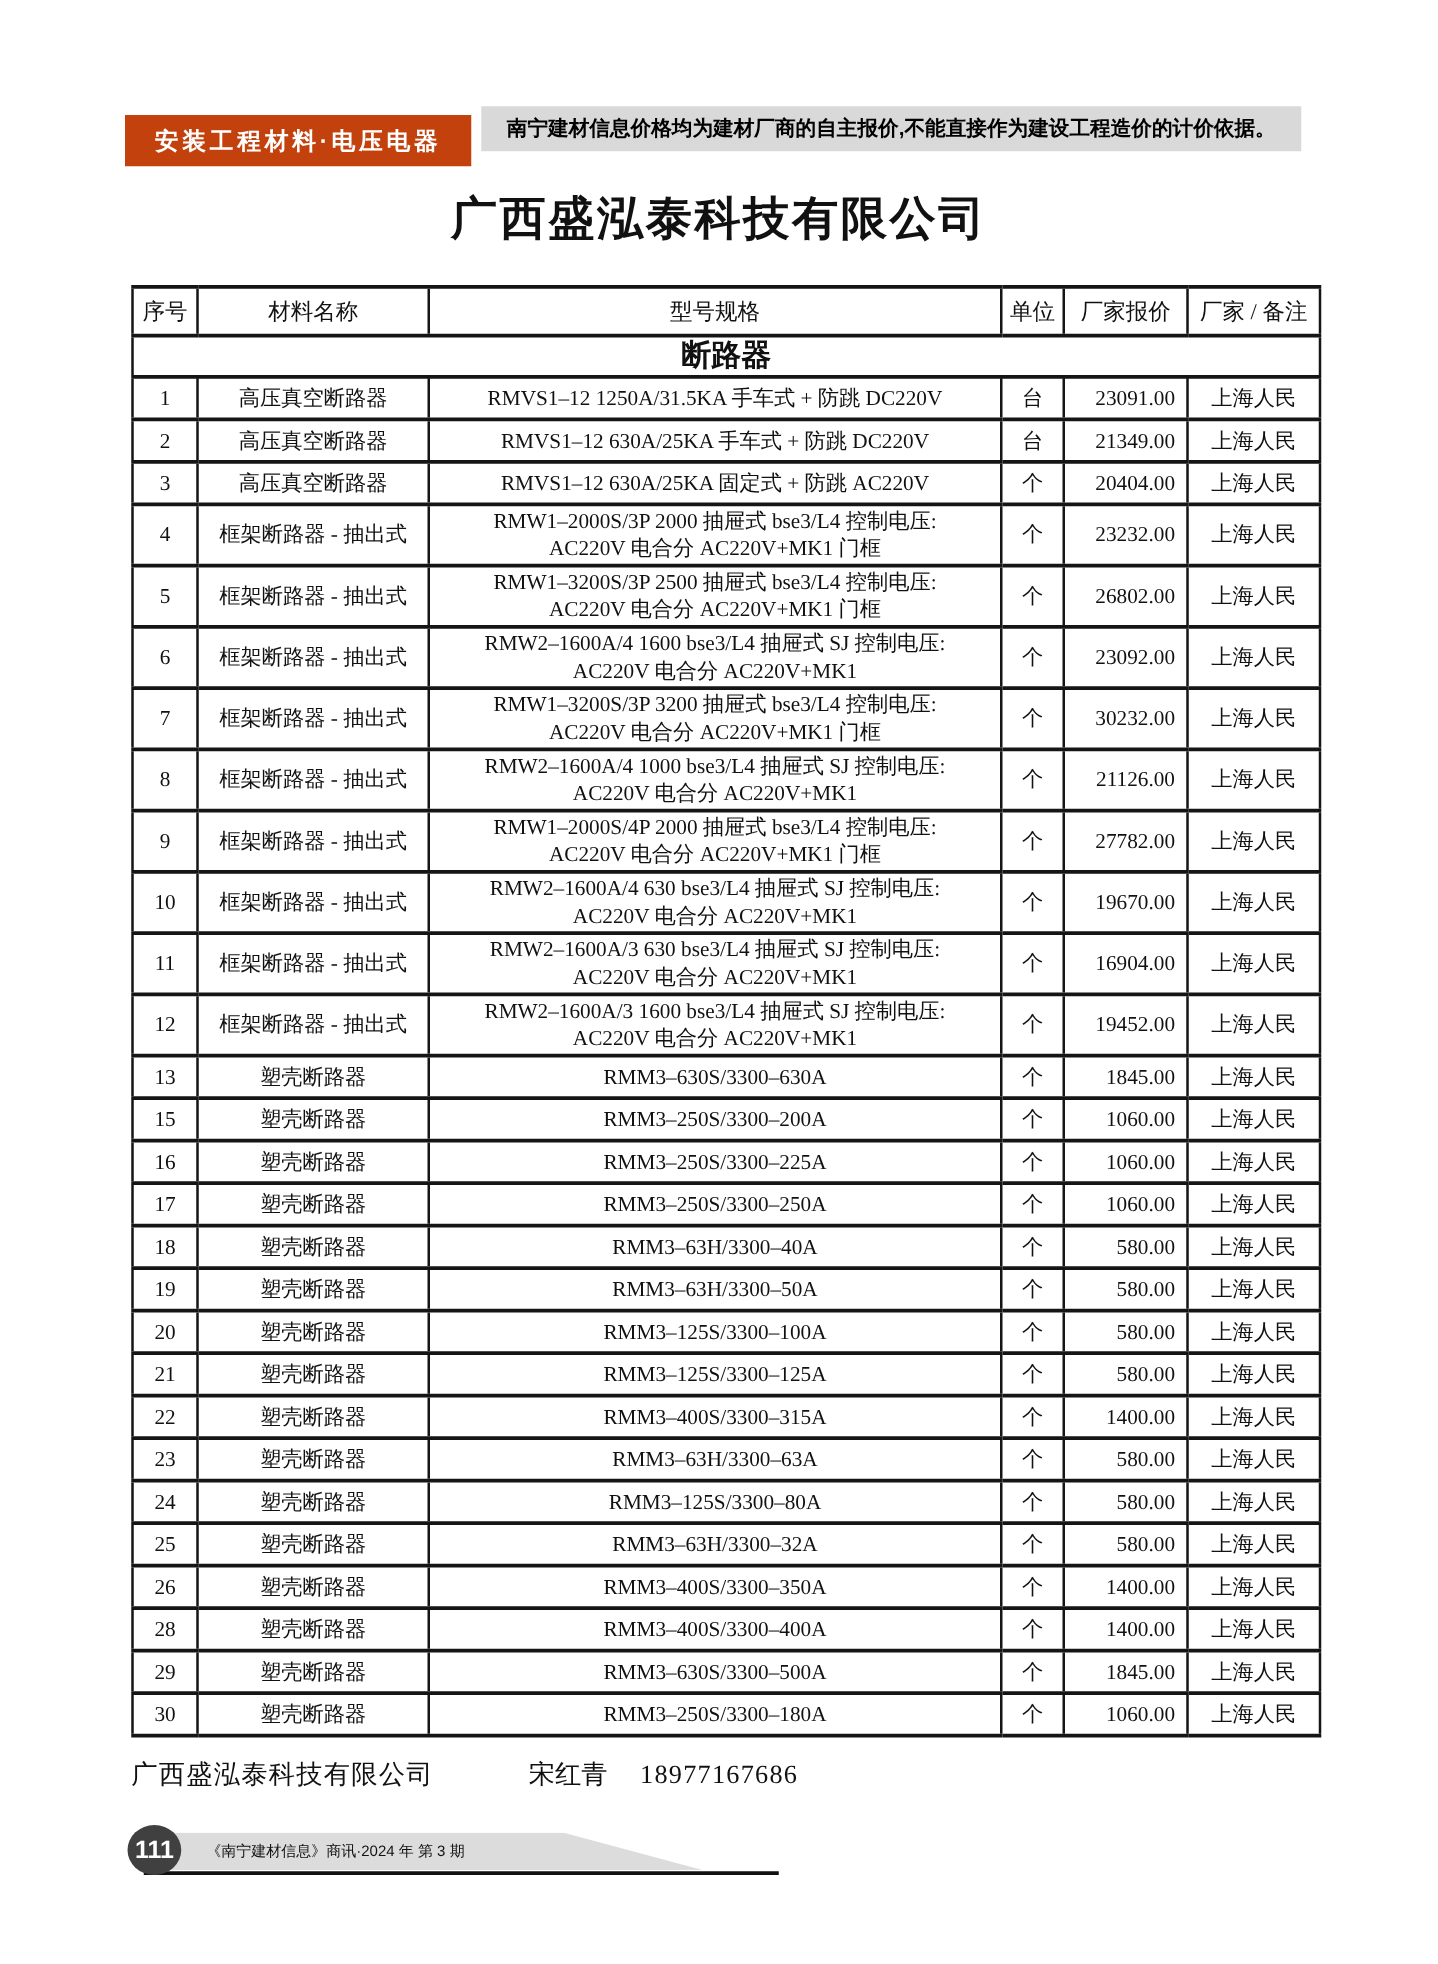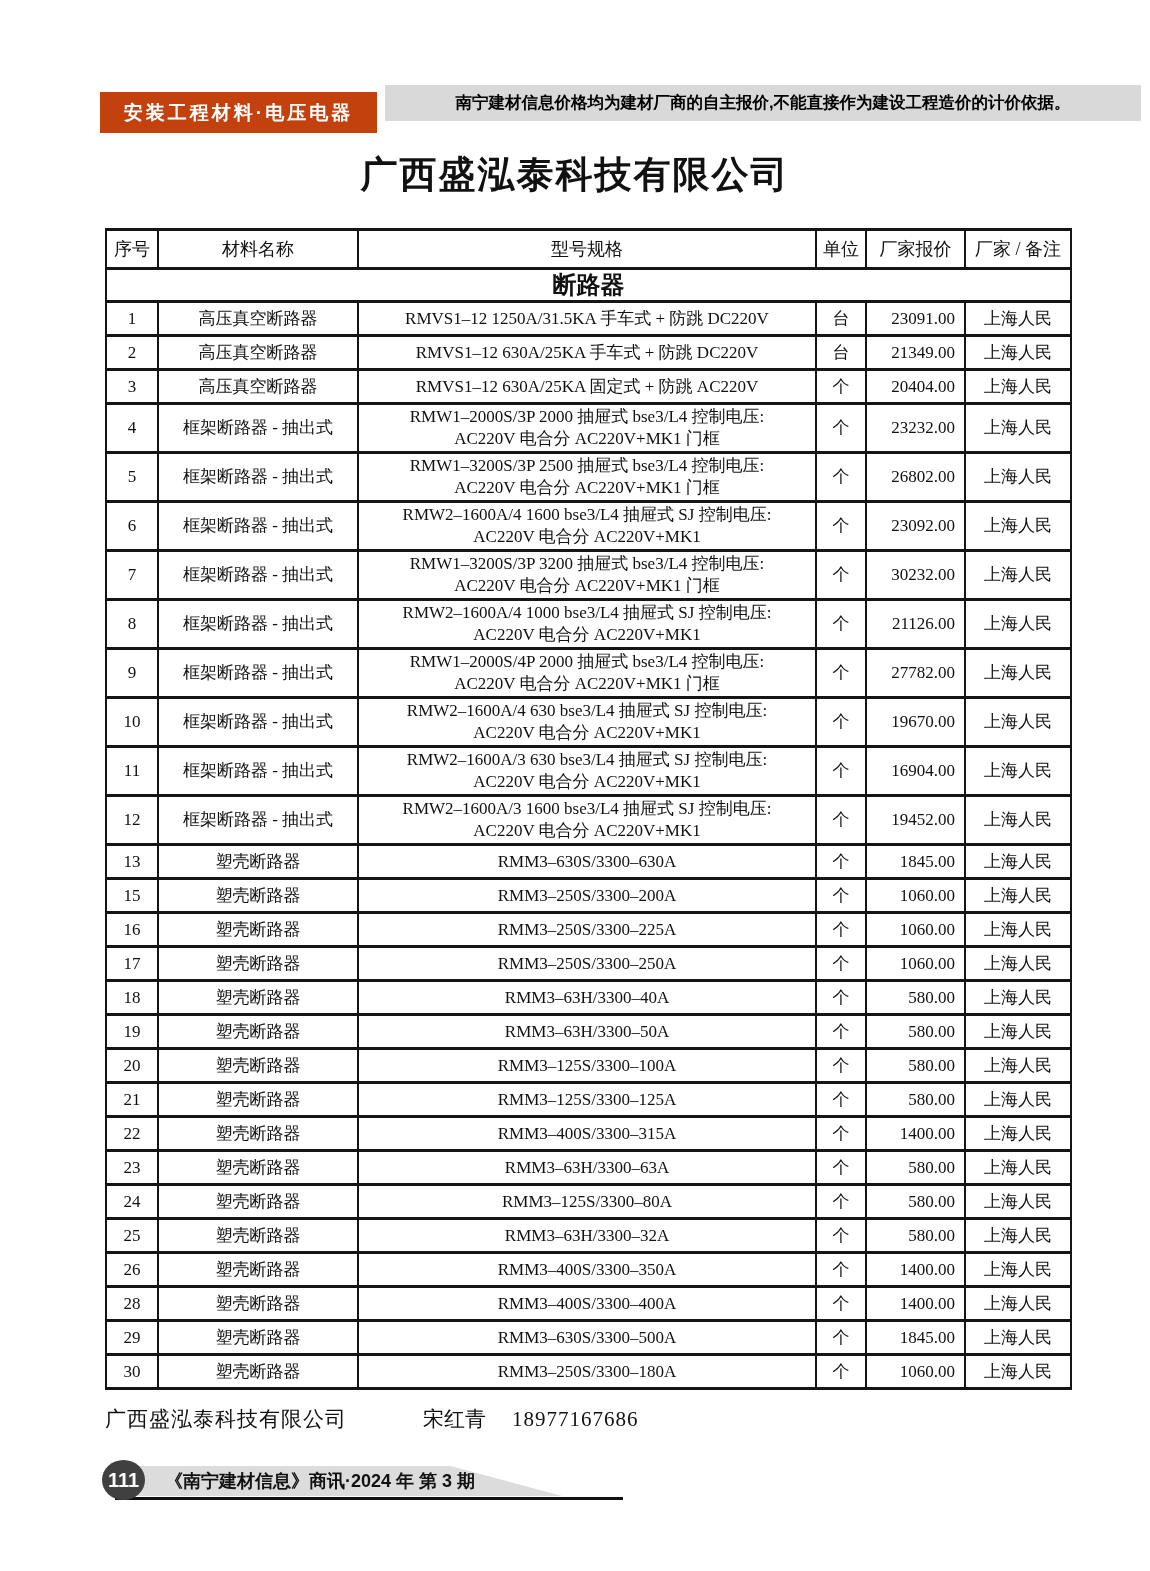--- a/index.html
+++ b/index.html
@@ -15,21 +15,21 @@
     position:absolute; left:100px; top:92px;
     width:277px; height:41px;
     background:#c2410c;
     color:#ffffff;
     font-family:"Liberation Sans","DejaVu Sans",sans-serif;
     font-weight:bold; font-size:19px; letter-spacing:3px;
     display:flex; align-items:center; justify-content:center;
   }
   .disclaimer-box {
     position:absolute; left:385px; top:85px;
-    width:756px; height:36px;
+    width:656px; height:36px;
     background:#d9d9d9;
     color:#000;
     font-family:"Liberation Sans","DejaVu Sans",sans-serif;
     font-weight:bold; font-size:16.5px;
     display:flex; align-items:center; justify-content:center;
     white-space:nowrap;
   }
   
   .page-title {
     position:absolute; left:0; top:150px; width:100%;
@@ -54,42 +54,42 @@
     line-height:22px;
   }
   .price-table th { height:34px; font-weight:normal; font-size:18px; }
   .price-table td { height:29px; }
   .section-row td {
     height:28px;
     font-family:"Liberation Sans","DejaVu Sans",sans-serif;
     font-weight:bold; font-size:24px;
   }
   .col-no    { width:52px; }
-  .col-name  { width:200px; }
+  .col-name  { width:185px; }
   .col-model { width:458px; white-space:pre-line; }
   .col-unit  { width:50px; }
   .col-price { width:99px; text-align:right !important; padding-right:9px !important; }
   .col-vendor{ width:106px; }
   
   .contact-line {
     position:absolute; left:105px; top:1405px;
     font-size:21px;
     display:flex; align-items:baseline;
   }
   .contact-line .c-company { letter-spacing:1px; }
   .contact-line .c-name  { margin-left:76px; }
   .contact-line .c-phone { margin-left:26px; letter-spacing:1px; }
   
   .footer-bar {
     position:absolute; left:115px; top:1466px;
     width:447px; height:30px;
     background:#dcdcdc;
     clip-path:polygon(0 0, 75% 0, 100% 100%, 0 100%);
     font-family:"Liberation Sans","DejaVu Sans",sans-serif;
-    font-weight:bold; font-size:18px;
+    font-weight:normal; font-size:12px;
     line-height:30px;
     padding-left:50px;
     box-sizing:border-box;
     white-space:nowrap;
   }
   .footer-line {
     position:absolute; left:115px; top:1497px;
     width:508px; height:3px;
     background:#111;
   }

